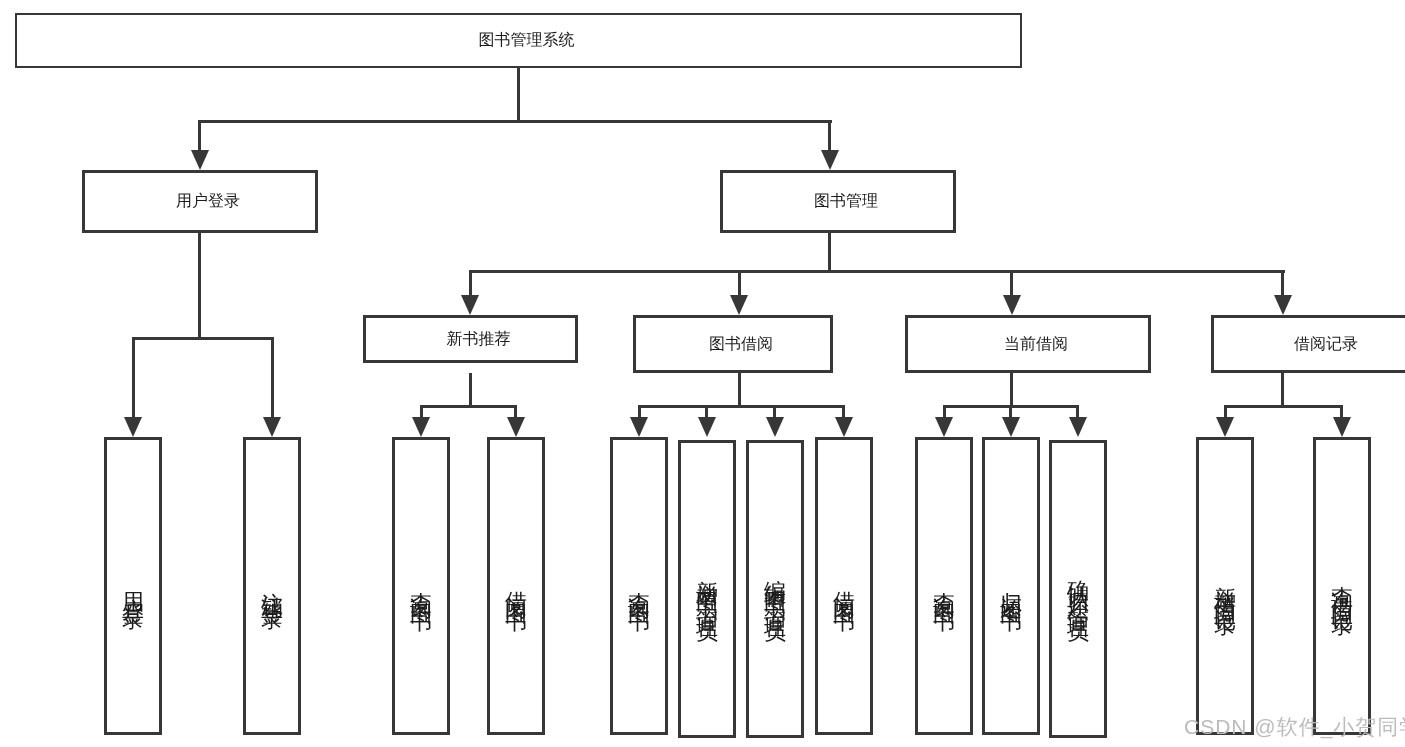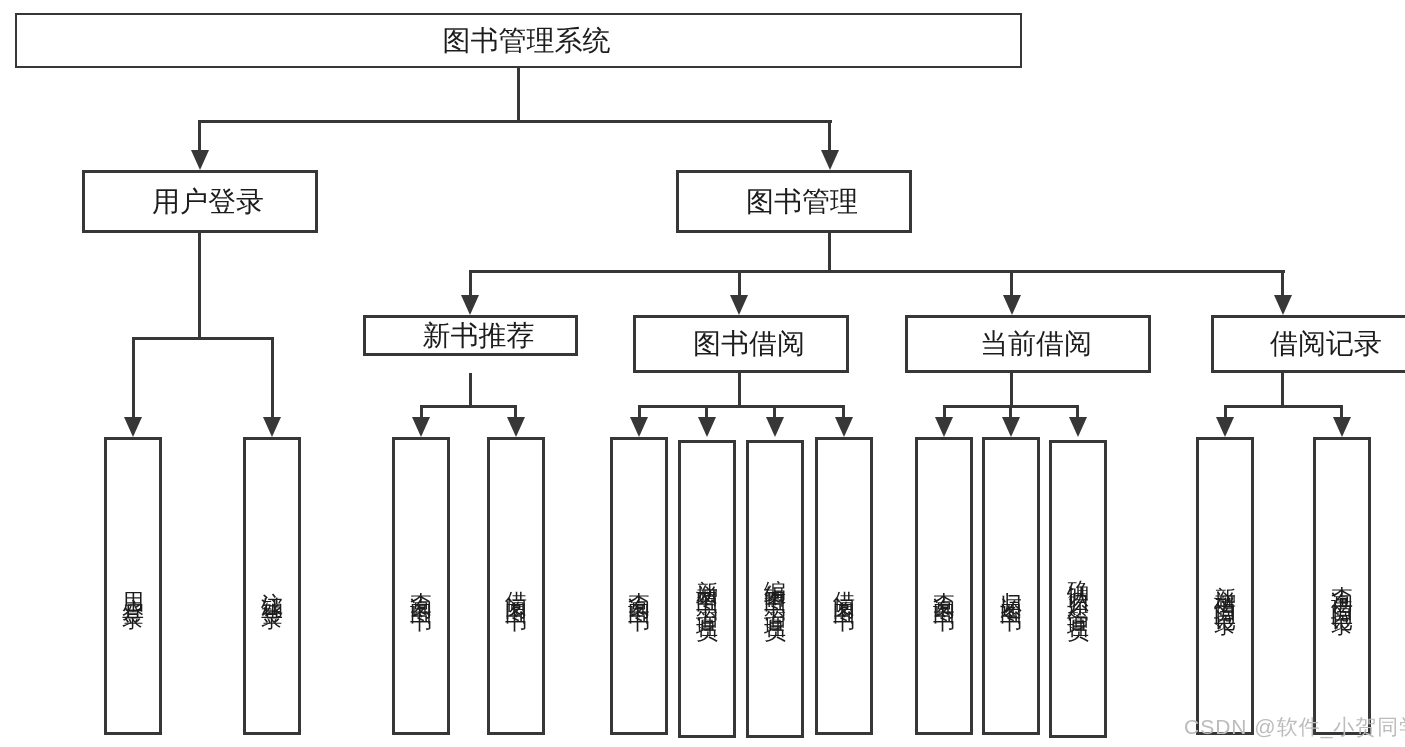--- a/index.html
+++ b/index.html
@@ -13,21 +13,21 @@
     overflow:hidden;
     color:#1c1c1c;
   }
 
   
   .hbox {
     position:absolute;
     border:3px solid #373737;
     background:#ffffff;
     display:flex; align-items:center; justify-content:center;
-    font-size:28px;
+    font-size:16px;
     color:#1c1c1c;
     padding-left:16px;
   }
   .root-box { border-width:2px; }
 
   
   .vbox {
     position:absolute;
     top:437px; width:58px; height:298px;
     border:3px solid #373737;
@@ -77,21 +77,21 @@
   <div class="lv" style="left:517px; top:68px;  height:52px;"></div>
   <div class="lh" style="left:199px; top:120px; width:633px;"></div>
   <div class="lv" style="left:198px; top:120px; height:30px;"></div>
   <div class="arrow" style="left:191px; top:150px;"></div>
   <div class="lv" style="left:828px; top:120px; height:30px;"></div>
   <div class="arrow" style="left:821px; top:150px;"></div>
 
   <div class="hbox" style="left:82px; top:170px; width:236px; height:63px;">
     <span>用户登录</span>
   </div>
-  <div class="hbox" style="left:676px; top:170px; width:236px; height:63px;">
+  <div class="hbox" style="left:720px; top:170px; width:236px; height:63px;">
     <span>图书管理</span>
   </div>
 
   <div class="lv" style="left:198px; top:233px; height:104px;"></div>
   <div class="lh" style="left:132px; top:337px; width:141px;"></div>
   <div class="lv" style="left:132px; top:337px; height:80px;"></div>
   <div class="arrow" style="left:124px; top:417px;"></div>
   <div class="lv" style="left:271px; top:337px; height:80px;"></div>
   <div class="arrow" style="left:263px; top:417px;"></div>
 
@@ -99,24 +99,24 @@
   <div class="lh" style="left:469px;  top:270px; width:816px;"></div>
   <div class="lv" style="left:469px;  top:270px; height:25px;"></div>
   <div class="arrow" style="left:461px;  top:295px;"></div>
   <div class="lv" style="left:738px;  top:270px; height:25px;"></div>
   <div class="arrow" style="left:730px;  top:295px;"></div>
   <div class="lv" style="left:1010px; top:270px; height:25px;"></div>
   <div class="arrow" style="left:1003px; top:295px;"></div>
   <div class="lv" style="left:1281px; top:270px; height:25px;"></div>
   <div class="arrow" style="left:1274px; top:295px;"></div>
 
-  <div class="hbox" style="left:363px; top:315px; width:215px; height:41px;">
+  <div class="hbox" style="left:363px; top:315px; width:215px; height:48px;">
     <span>新书推荐</span>
   </div>
-  <div class="hbox" style="left:633px; top:315px; width:216px; height:58px;">
+  <div class="hbox" style="left:633px; top:315px; width:200px; height:58px;">
     <span>图书借阅</span>
   </div>
   <div class="hbox" style="left:905px; top:315px; width:246px; height:58px;">
     <span>当前借阅</span>
   </div>
   <div class="hbox" style="left:1176px; top:315px; width:214px; height:58px;margin-left:35px;">
     <span>借阅记录</span>
   </div>
 
   <div class="lv" style="left:469px; top:373px; height:32px;"></div>

